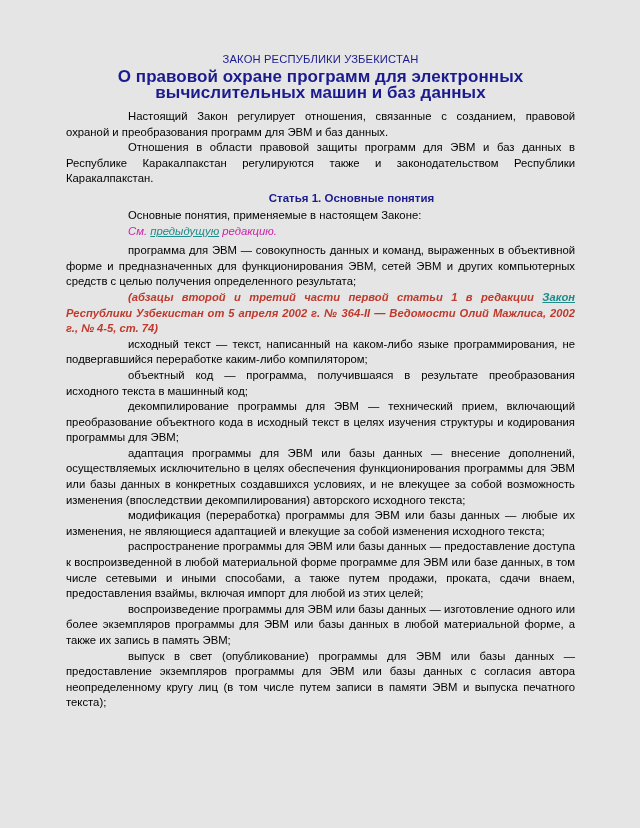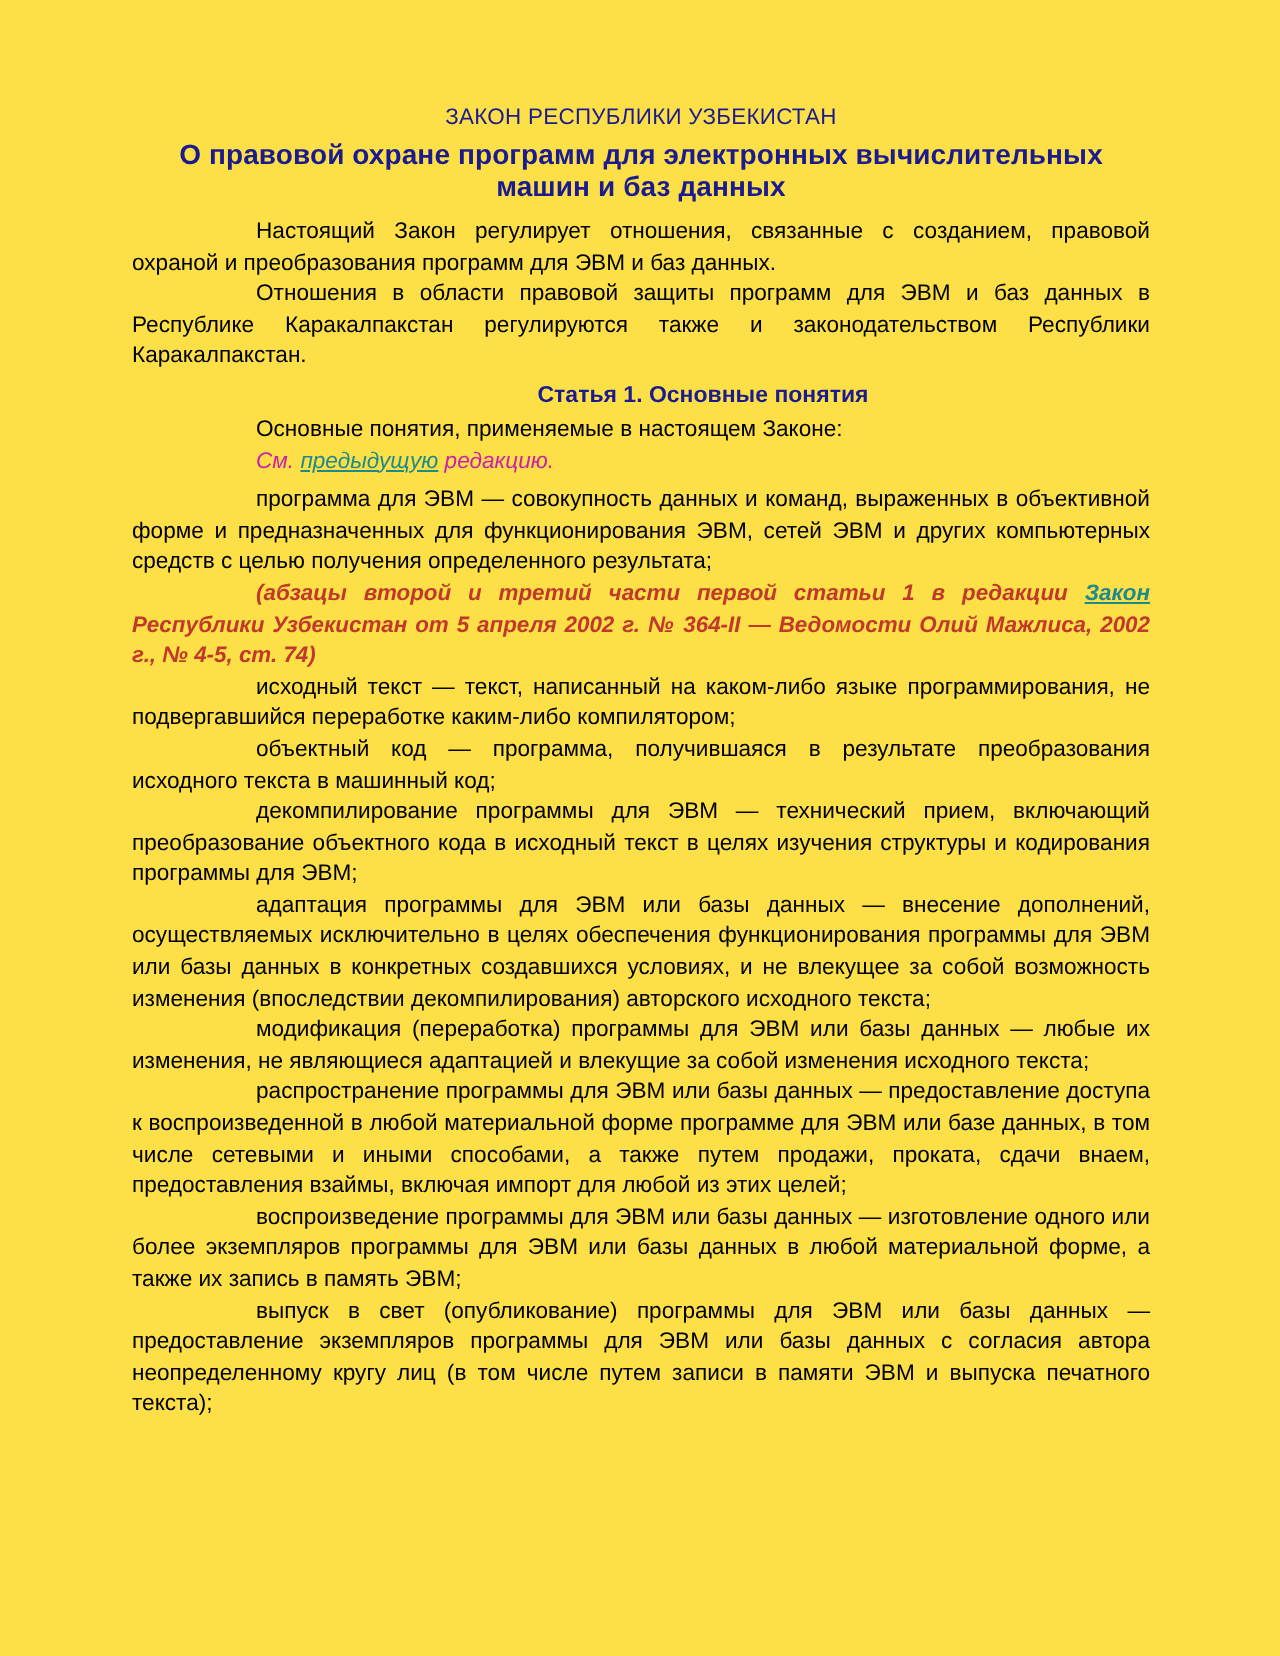--- a/index.html
+++ b/index.html
@@ -13,39 +13,39 @@
     height: 828px;
     font-family: "Liberation Sans", sans-serif;
     color: #000000;
     overflow: hidden;
   }
 
   #page {
     position: relative;
     width: 640px;
     height: 828px;
-    background: #fde047;
+    background: #e5e5e5;
     box-sizing: border-box;
     padding: 52px 65px 0 66px;
   }
 
   .doc-title-line1 {
     text-align: center;
     color: #1b1b8f;
     font-size: 11.2px;
     line-height: 15px;
     letter-spacing: 0.15px;
     font-weight: normal;
     margin: 0 0 2px 0;
   }
 
   .doc-title-line2 {
     text-align: center;
     color: #1b1b8f;
-    font-size: 14px;
+    font-size: 17px;
     line-height: 16px;
     font-weight: bold;
     margin: 0 0 8px 0;
     letter-spacing: 0.05px;
   }
 
   p.body-par {
     margin: 0;
     text-align: justify;
     text-indent: 62px;

